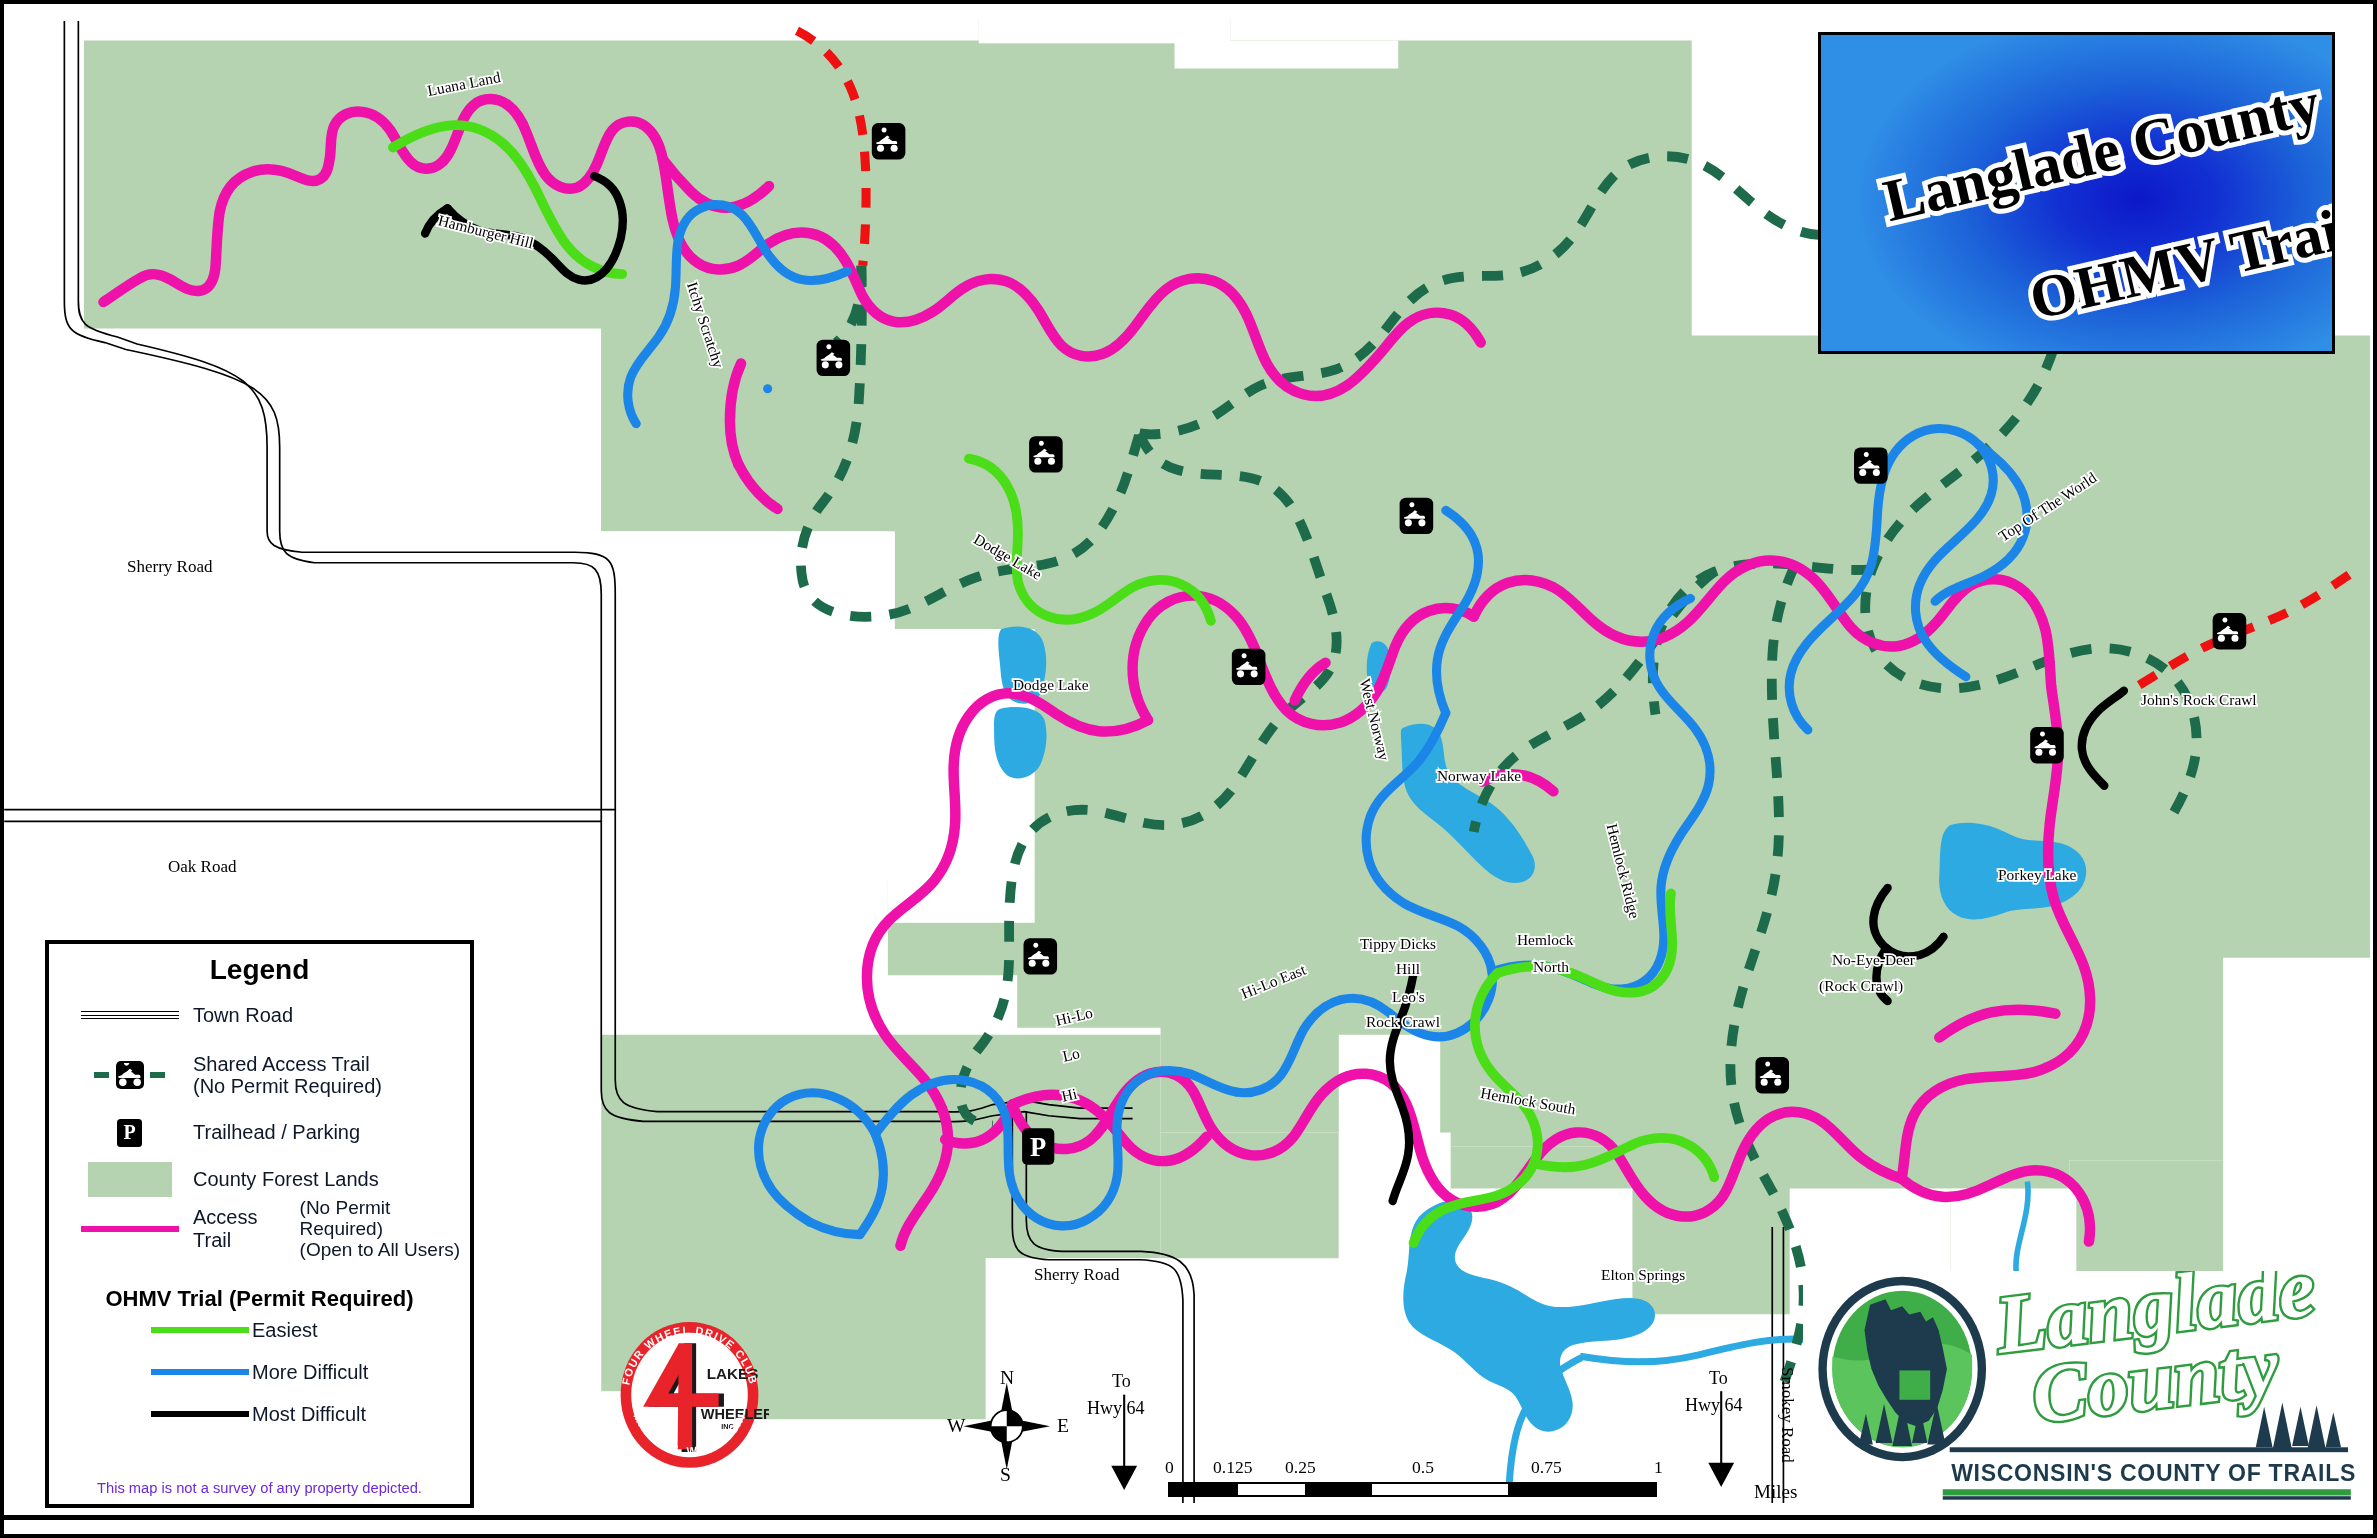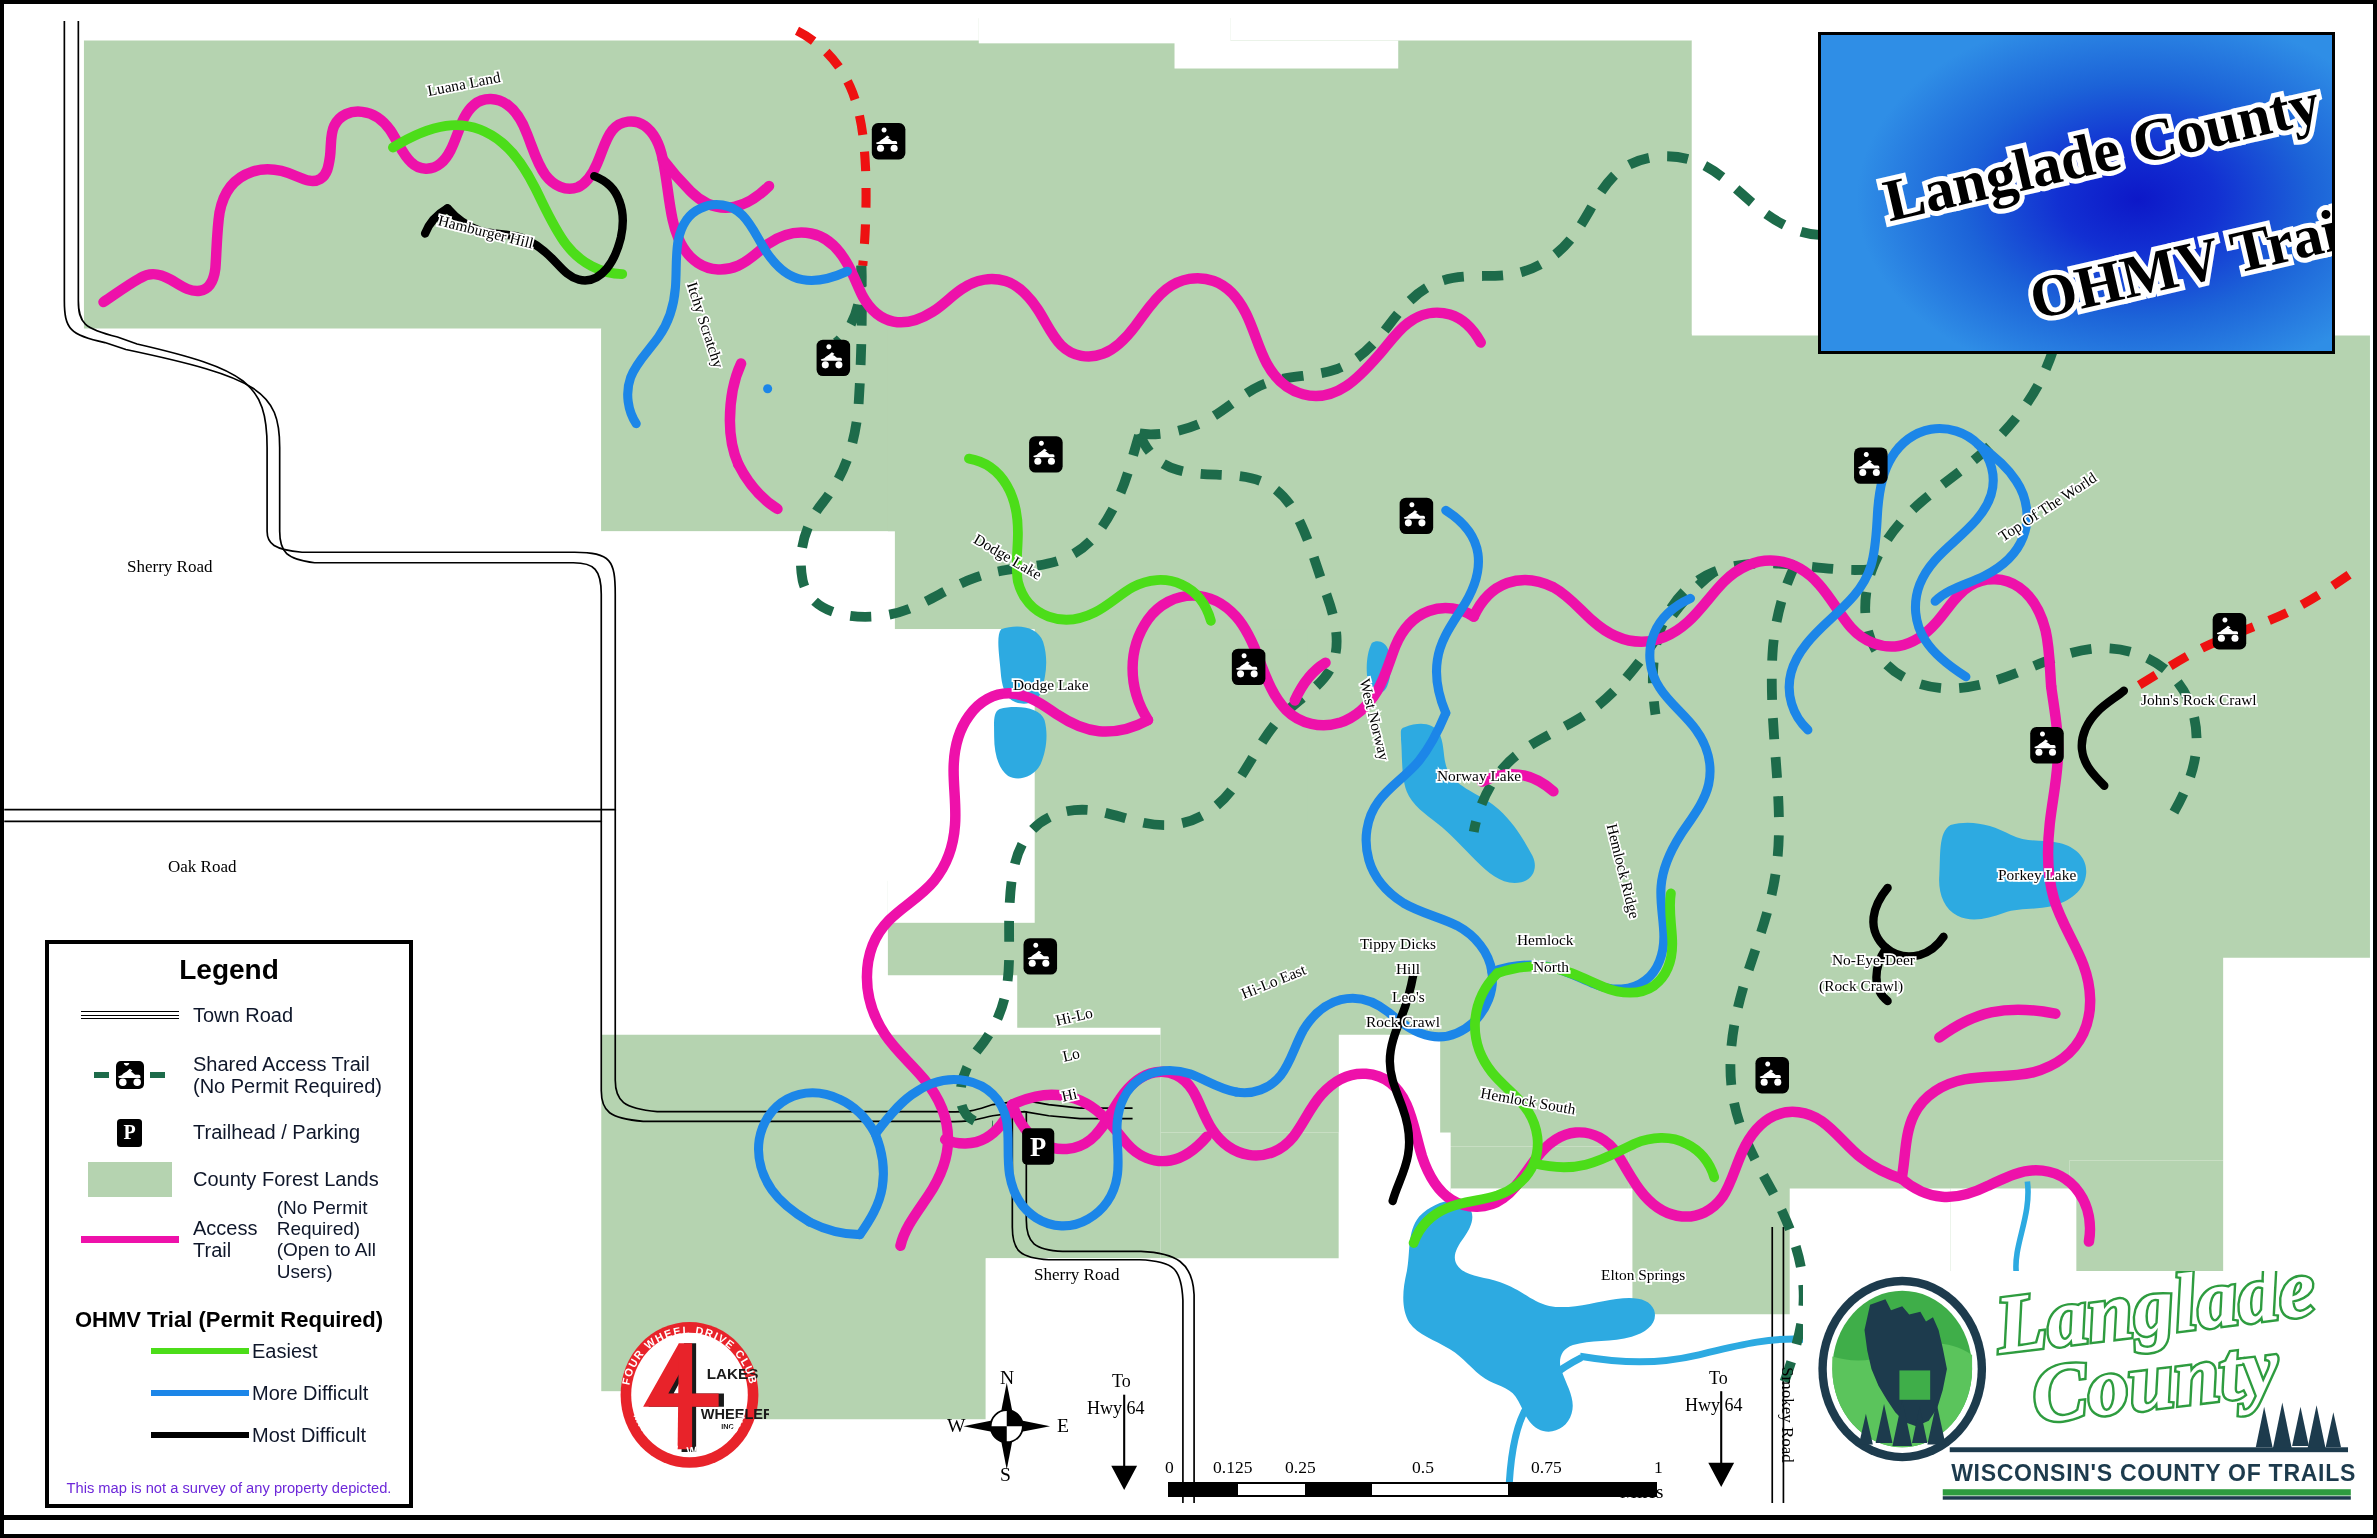--- a/index.html
+++ b/index.html
@@ -17,21 +17,21 @@
     border:3.5px solid #000;box-sizing:border-box;
     background:radial-gradient(ellipse 55% 60% at 62% 52%, #0d18c8 0%, #1230d2 28%, #1c63d8 62%, #2f8ee6 100%);
     overflow:hidden;}
   .title-line{position:absolute;color:#000;font-family:"Liberation Serif",serif;
     font-weight:bold;white-space:nowrap;
     -webkit-text-stroke:9.8px #fff;paint-order:stroke fill;}
   .tl1{left:64px;top:133px;font-size:60px;transform:rotate(-13deg);transform-origin:left center;}
   .tl2{left:210px;top:231px;font-size:60px;transform:rotate(-13deg);transform-origin:left center;}
 
   
-  .legend{position:absolute;left:45px;top:940px;width:368px;height:568px;
+  .legend{position:absolute;left:45px;top:940px;width:429px;height:568px;
     background:#fff;border:4.9px solid #000;box-sizing:border-box;
     font-family:"Liberation Sans",sans-serif;}
   .legend-title{text-align:center;font-size:28px;font-weight:bold;margin-top:9.8px;color:#000;
     font-family:"Liberation Sans",sans-serif;}
   .lrow{display:flex;align-items:center;margin-left:17px;}
   .lkey{width:127px;flex:0 0 127px;display:flex;align-items:center;justify-content:center;}
   .ltext{font-size:20px;color:#0f172a;line-height:1.12;}
   .ltext.small{font-size:19px;}
   .road-key{width:98px;height:7.7px;position:relative;}
   .road-key:before,.road-key:after{content:"";position:absolute;left:0;width:98px;height:1px;background:#000;}
@@ -62,21 +62,21 @@
   
   .flw{position:absolute;left:610px;top:1295px;width:159px;height:180px;}
 
   
   .lang-logo{position:absolute;left:1803px;top:1271px;width:552px;height:231px;background:#fff;}
 
   
   .scalebar{position:absolute;left:1168px;top:1482px;width:489px;height:15.4px;background:#000;}
   .scalebar .w{position:absolute;top:2.1px;height:11.2px;background:#fff;}
   .scalelab{position:absolute;font-family:"Liberation Serif",serif;font-size:17.5px;color:#000;}
-  .milelab{position:absolute;left:1620px;top:1481px;font-family:"Liberation Serif",serif;font-size:19px;color:#000;}
+  .milelab{position:absolute;left:1754px;top:1481px;font-family:"Liberation Serif",serif;font-size:19px;color:#000;}
   .cl{position:absolute;font-family:"Liberation Serif",serif;font-size:19.6px;color:#000;}
 
   .bottomrule{position:absolute;left:4.2px;bottom:18px;width:2369px;height:4.9px;background:#000;}
 </style>
 </head>
 <body>
 
 <div id="root">
 
   <svg class="svg-layer" viewBox="0 0 3400 2200">

